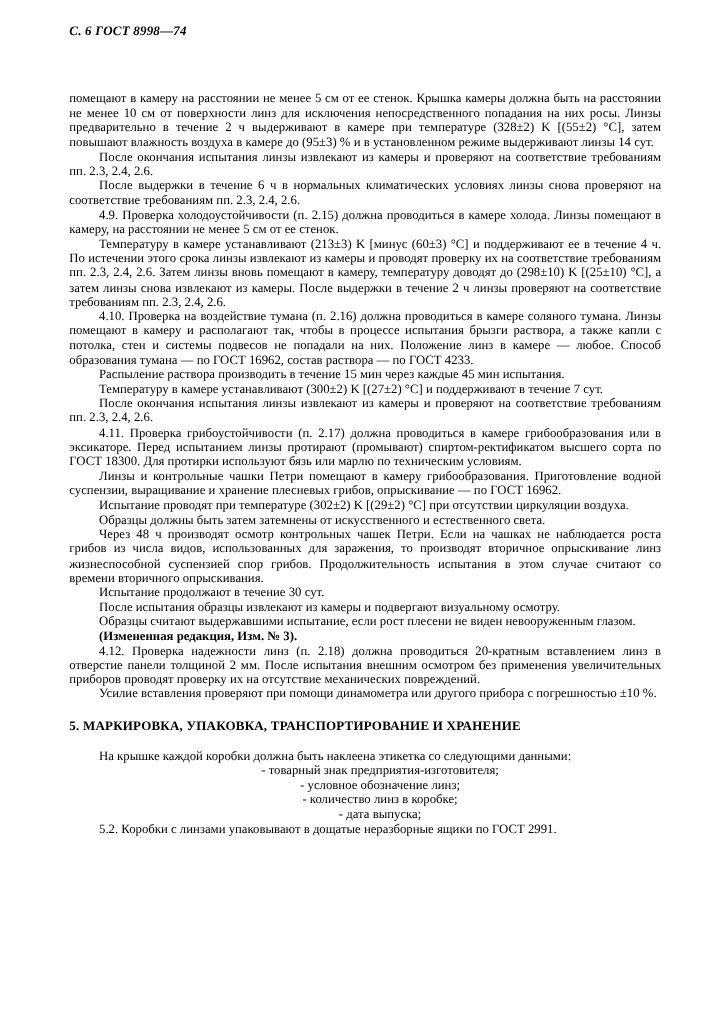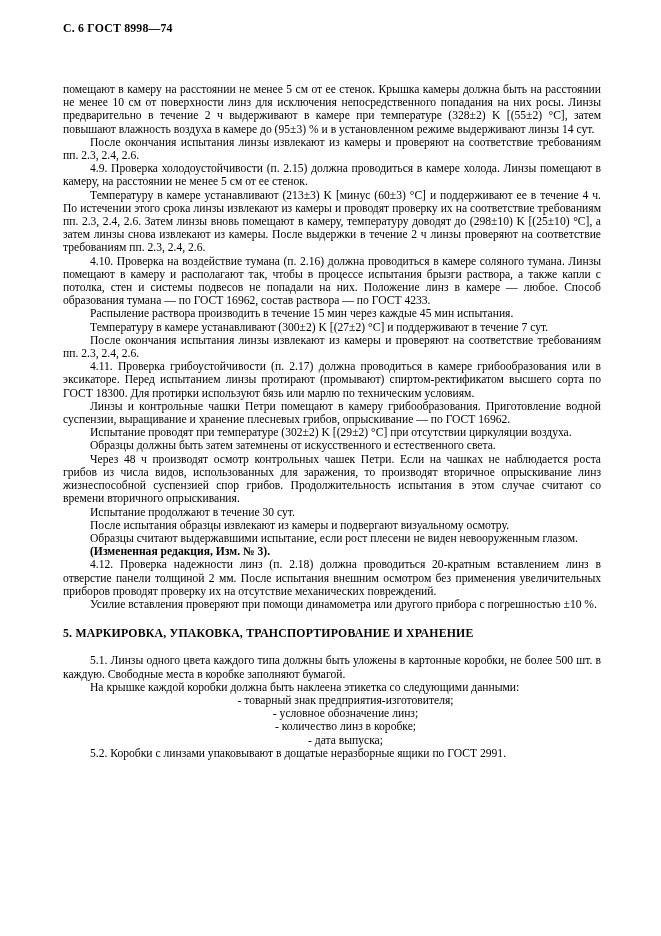--- a/index.html
+++ b/index.html
@@ -16,20 +16,21 @@
     width: 661px;
     height: 936px;
     padding: 22px 60px 0 63px;
   }
   .page-header {
     font-weight: bold;
     font-size: 11.8px;
     line-height: 13px;
     margin-bottom: 16px;
     letter-spacing: 0.2px;
+    font-style: italic;
   }
   .body-text {
     font-size: 11.6px;
     line-height: 13.2px;
     margin-top: 48px;
   }
   .body-text p {
     margin: 0;
     text-align: justify;
     text-indent: 27px;
@@ -47,41 +48,41 @@
 </style>
 </head>
 <body>
 
 <div class="page">
   <div class="page-header">С. 6 ГОСТ 8998—74</div>
 
   <div class="body-text">
     <p class="cont">помещают в камеру на расстоянии не менее 5 см от ее стенок. Крышка камеры должна быть на расстоянии не менее 10 см от поверхности линз для исключения непосредственного попадания на них росы. Линзы предварительно в течение 2 ч выдерживают в камере при температуре (328±2) K [(55±2) °С], затем повышают влажность воздуха в камере до (95±3) % и в установленном режиме выдерживают линзы 14 сут.</p>
     <p>После окончания испытания линзы извлекают из камеры и проверяют на соответствие требованиям пп. 2.3, 2.4, 2.6.</p>
+    <p>После выдержки в течение 6 ч в нормальных климатических условиях линзы снова проверяют на соответствие требованиям пп. 2.3, 2.4, 2.6.</p>
     <p>4.9. Проверка холодоустойчивости (п. 2.15) должна проводиться в камере холода. Линзы помещают в камеру, на расстоянии не менее 5 см от ее стенок.</p>
     <p>Температуру в камере устанавливают (213±3) K [минус (60±3) °С] и поддерживают ее в течение 4 ч. По истечении этого срока линзы извлекают из камеры и проводят проверку их на соответствие требованиям пп. 2.3, 2.4, 2.6. Затем линзы вновь помещают в камеру, температуру доводят до (298±10) K [(25±10) °С], а затем линзы снова извлекают из камеры. После выдержки в течение 2 ч линзы проверяют на соответствие требованиям пп. 2.3, 2.4, 2.6.</p>
     <p>4.10. Проверка на воздействие тумана (п. 2.16) должна проводиться в камере соляного тумана. Линзы помещают в камеру и располагают так, чтобы в процессе испытания брызги раствора, а также капли с потолка, стен и системы подвесов не попадали на них. Положение линз в камере — любое. Способ образования тумана — по ГОСТ 16962, состав раствора — по ГОСТ 4233.</p>
     <p>Распыление раствора производить в течение 15 мин через каждые 45 мин испытания.</p>
     <p>Температуру в камере устанавливают (300±2) K [(27±2) °С] и поддерживают в течение 7 сут.</p>
     <p>После окончания испытания линзы извлекают из камеры и проверяют на соответствие требованиям пп. 2.3, 2.4, 2.6.</p>
     <p>4.11. Проверка грибоустойчивости (п. 2.17) должна проводиться в камере грибообразования или в эксикаторе. Перед испытанием линзы протирают (промывают) спиртом-ректификатом высшего сорта по ГОСТ 18300. Для протирки используют бязь или марлю по техническим условиям.</p>
     <p>Линзы и контрольные чашки Петри помещают в камеру грибообразования. Приготовление водной суспензии, выращивание и хранение плесневых грибов, опрыскивание — по ГОСТ 16962.</p>
     <p>Испытание проводят при температуре (302±2) K [(29±2) °С] при отсутствии циркуляции воздуха.</p>
     <p>Образцы должны быть затем затемнены от искусственного и естественного света.</p>
     <p>Через 48 ч производят осмотр контрольных чашек Петри. Если на чашках не наблюдается роста грибов из числа видов, использованных для заражения, то производят вторичное опрыскивание линз жизнеспособной суспензией спор грибов. Продолжительность испытания в этом случае считают со времени вторичного опрыскивания.</p>
     <p>Испытание продолжают в течение 30 сут.</p>
     <p>После испытания образцы извлекают из камеры и подвергают визуальному осмотру.</p>
     <p>Образцы считают выдержавшими испытание, если рост плесени не виден невооруженным глазом.</p>
     <p class="b">(Измененная редакция, Изм. № 3).</p>
     <p>4.12. Проверка надежности линз (п. 2.18) должна проводиться 20-кратным вставлением линз в отверстие панели толщиной 2 мм. После испытания внешним осмотром без применения увеличительных приборов проводят проверку их на отсутствие механических повреждений.</p>
     <p>Усилие вставления проверяют при помощи динамометра или другого прибора с погрешностью ±10 %.</p>
 
     <h2 class="section-heading">5. МАРКИРОВКА, УПАКОВКА, ТРАНСПОРТИРОВАНИЕ И ХРАНЕНИЕ</h2>
 
-    <p>5.1. Линзы одного цвета каждого типа должны быть уложены в картонные коробки, не более 500 шт. в каждую. Свободные места в коробке заполняют бумагой.</p>
     <p>На крышке каждой коробки должна быть наклеена этикетка со следующими данными:</p>
     <p class="list">- товарный знак предприятия-изготовителя;</p>
     <p class="list">- условное обозначение линз;</p>
     <p class="list">- количество линз в коробке;</p>
     <p class="list">- дата выпуска;</p>
     <p>5.2. Коробки с линзами упаковывают в дощатые неразборные ящики по ГОСТ 2991.</p>
   </div>
 </div>
 
 </body></html>

